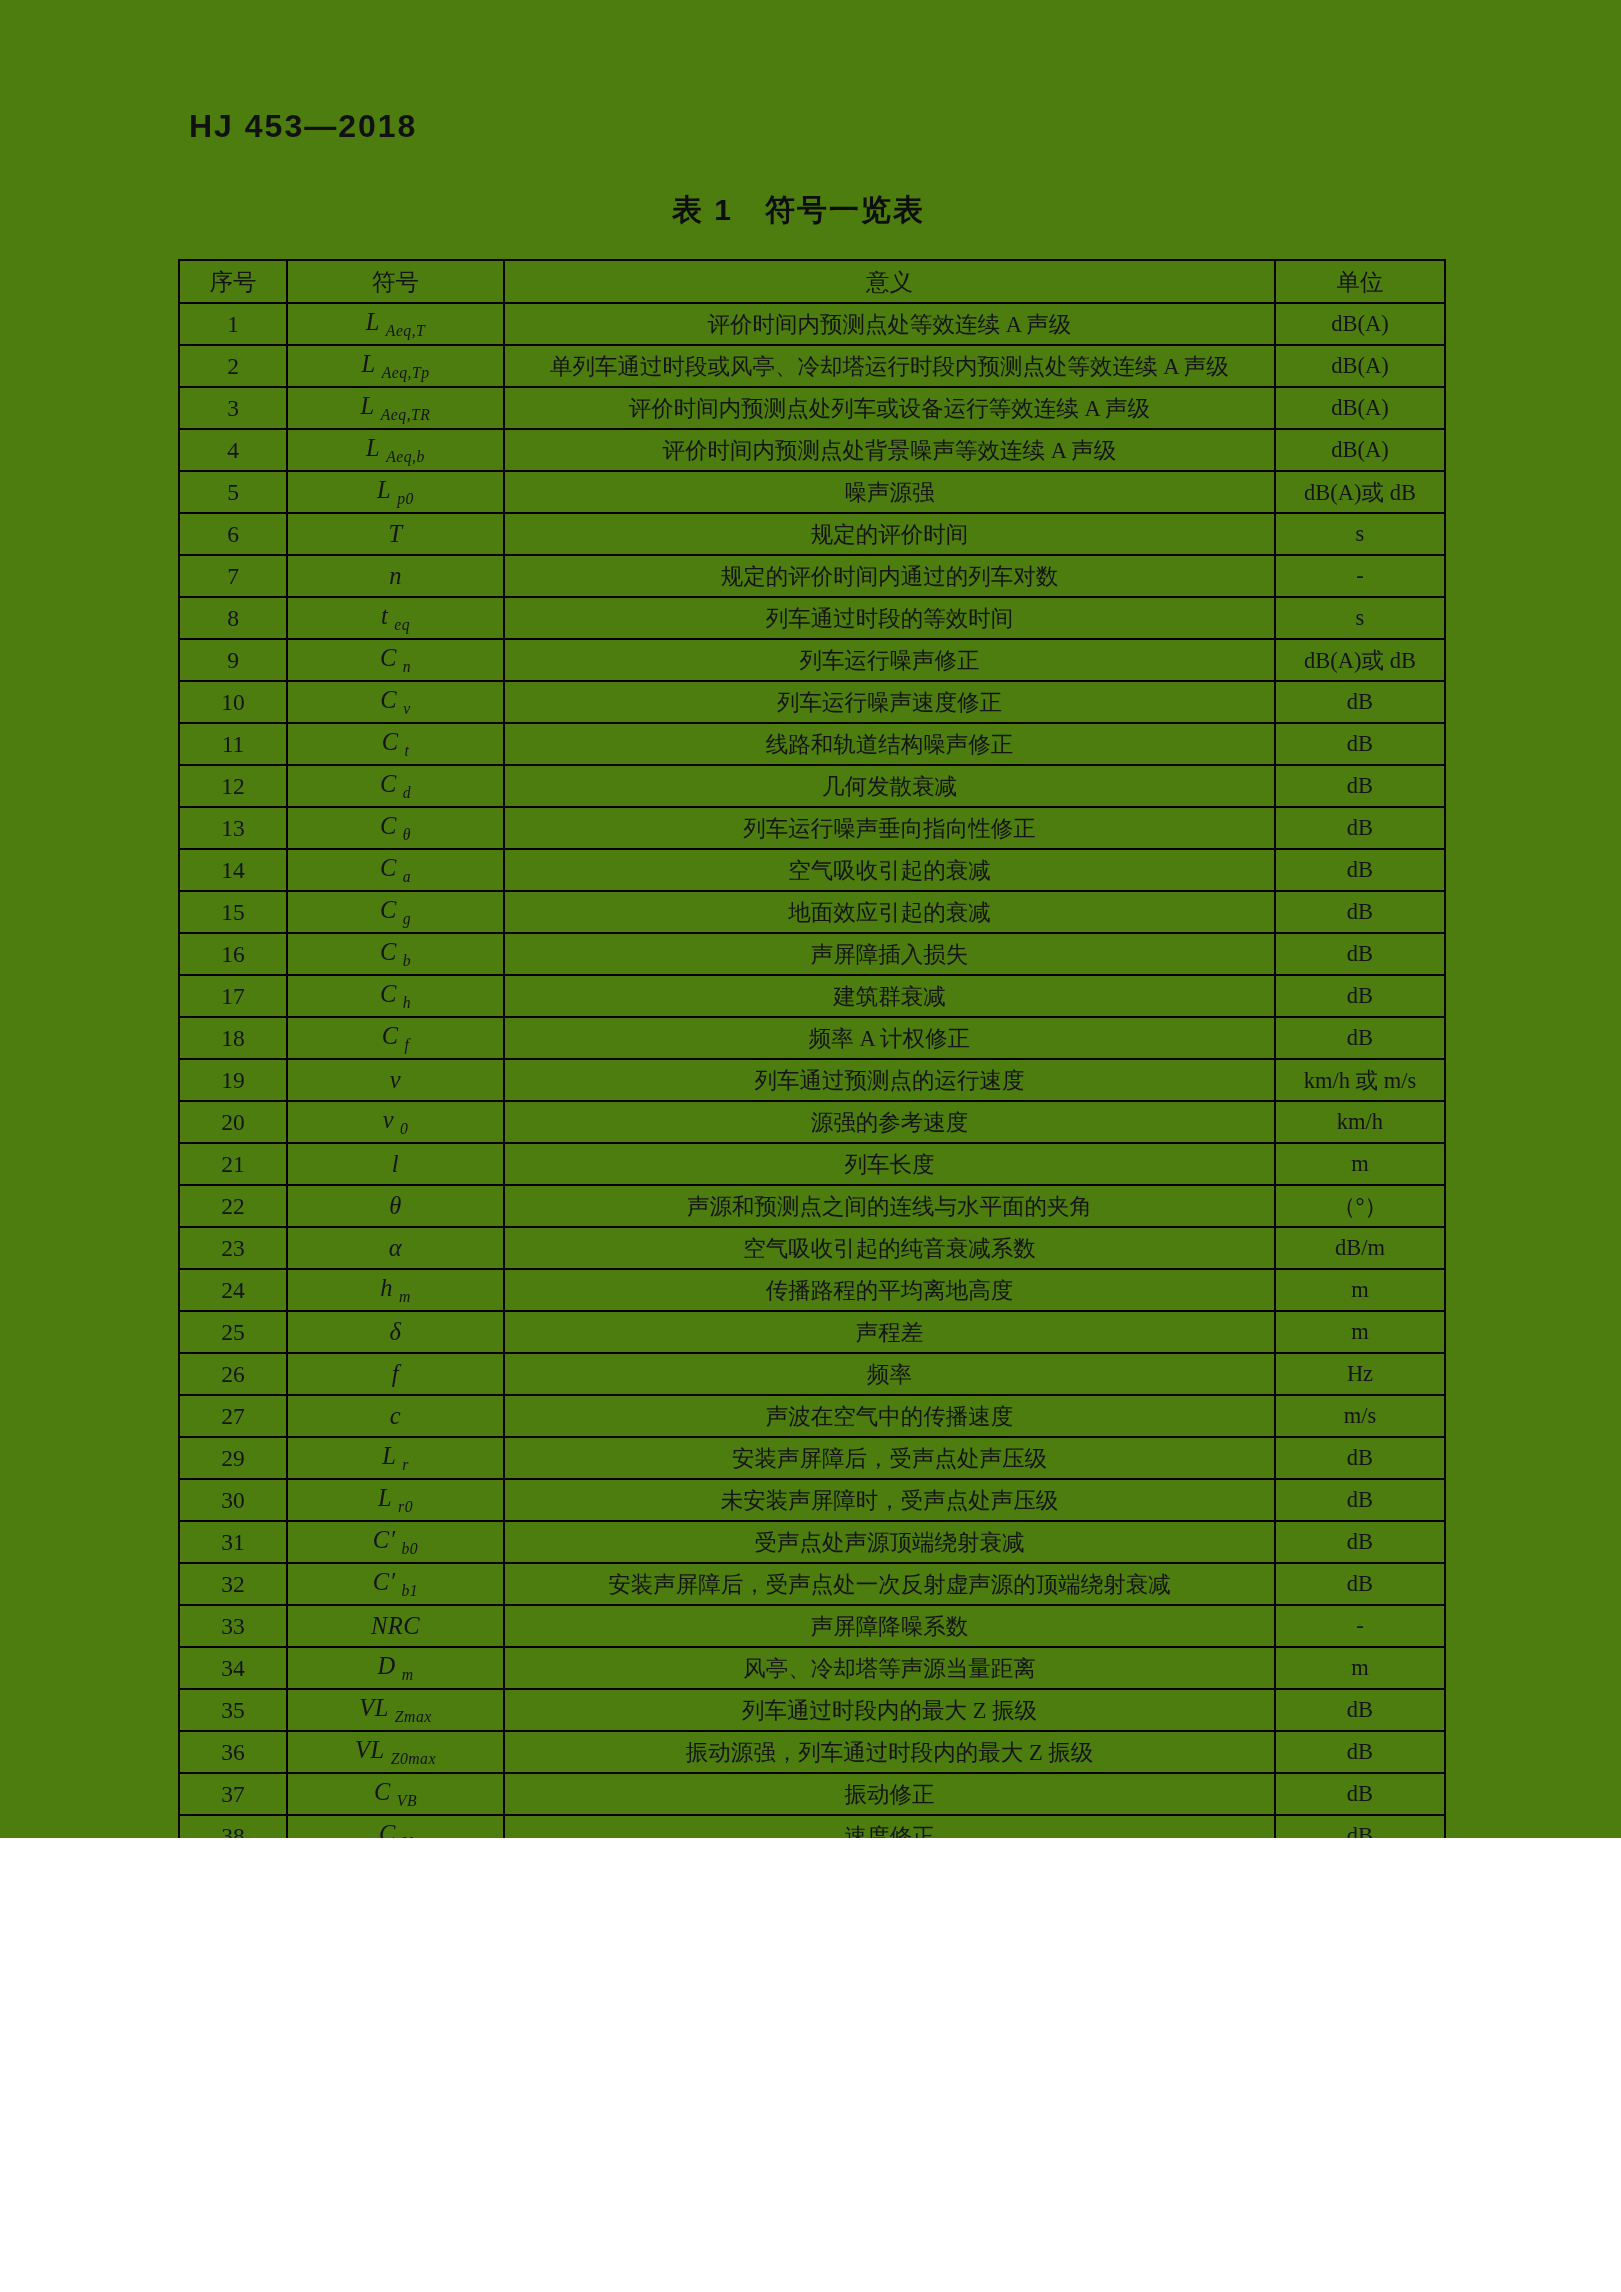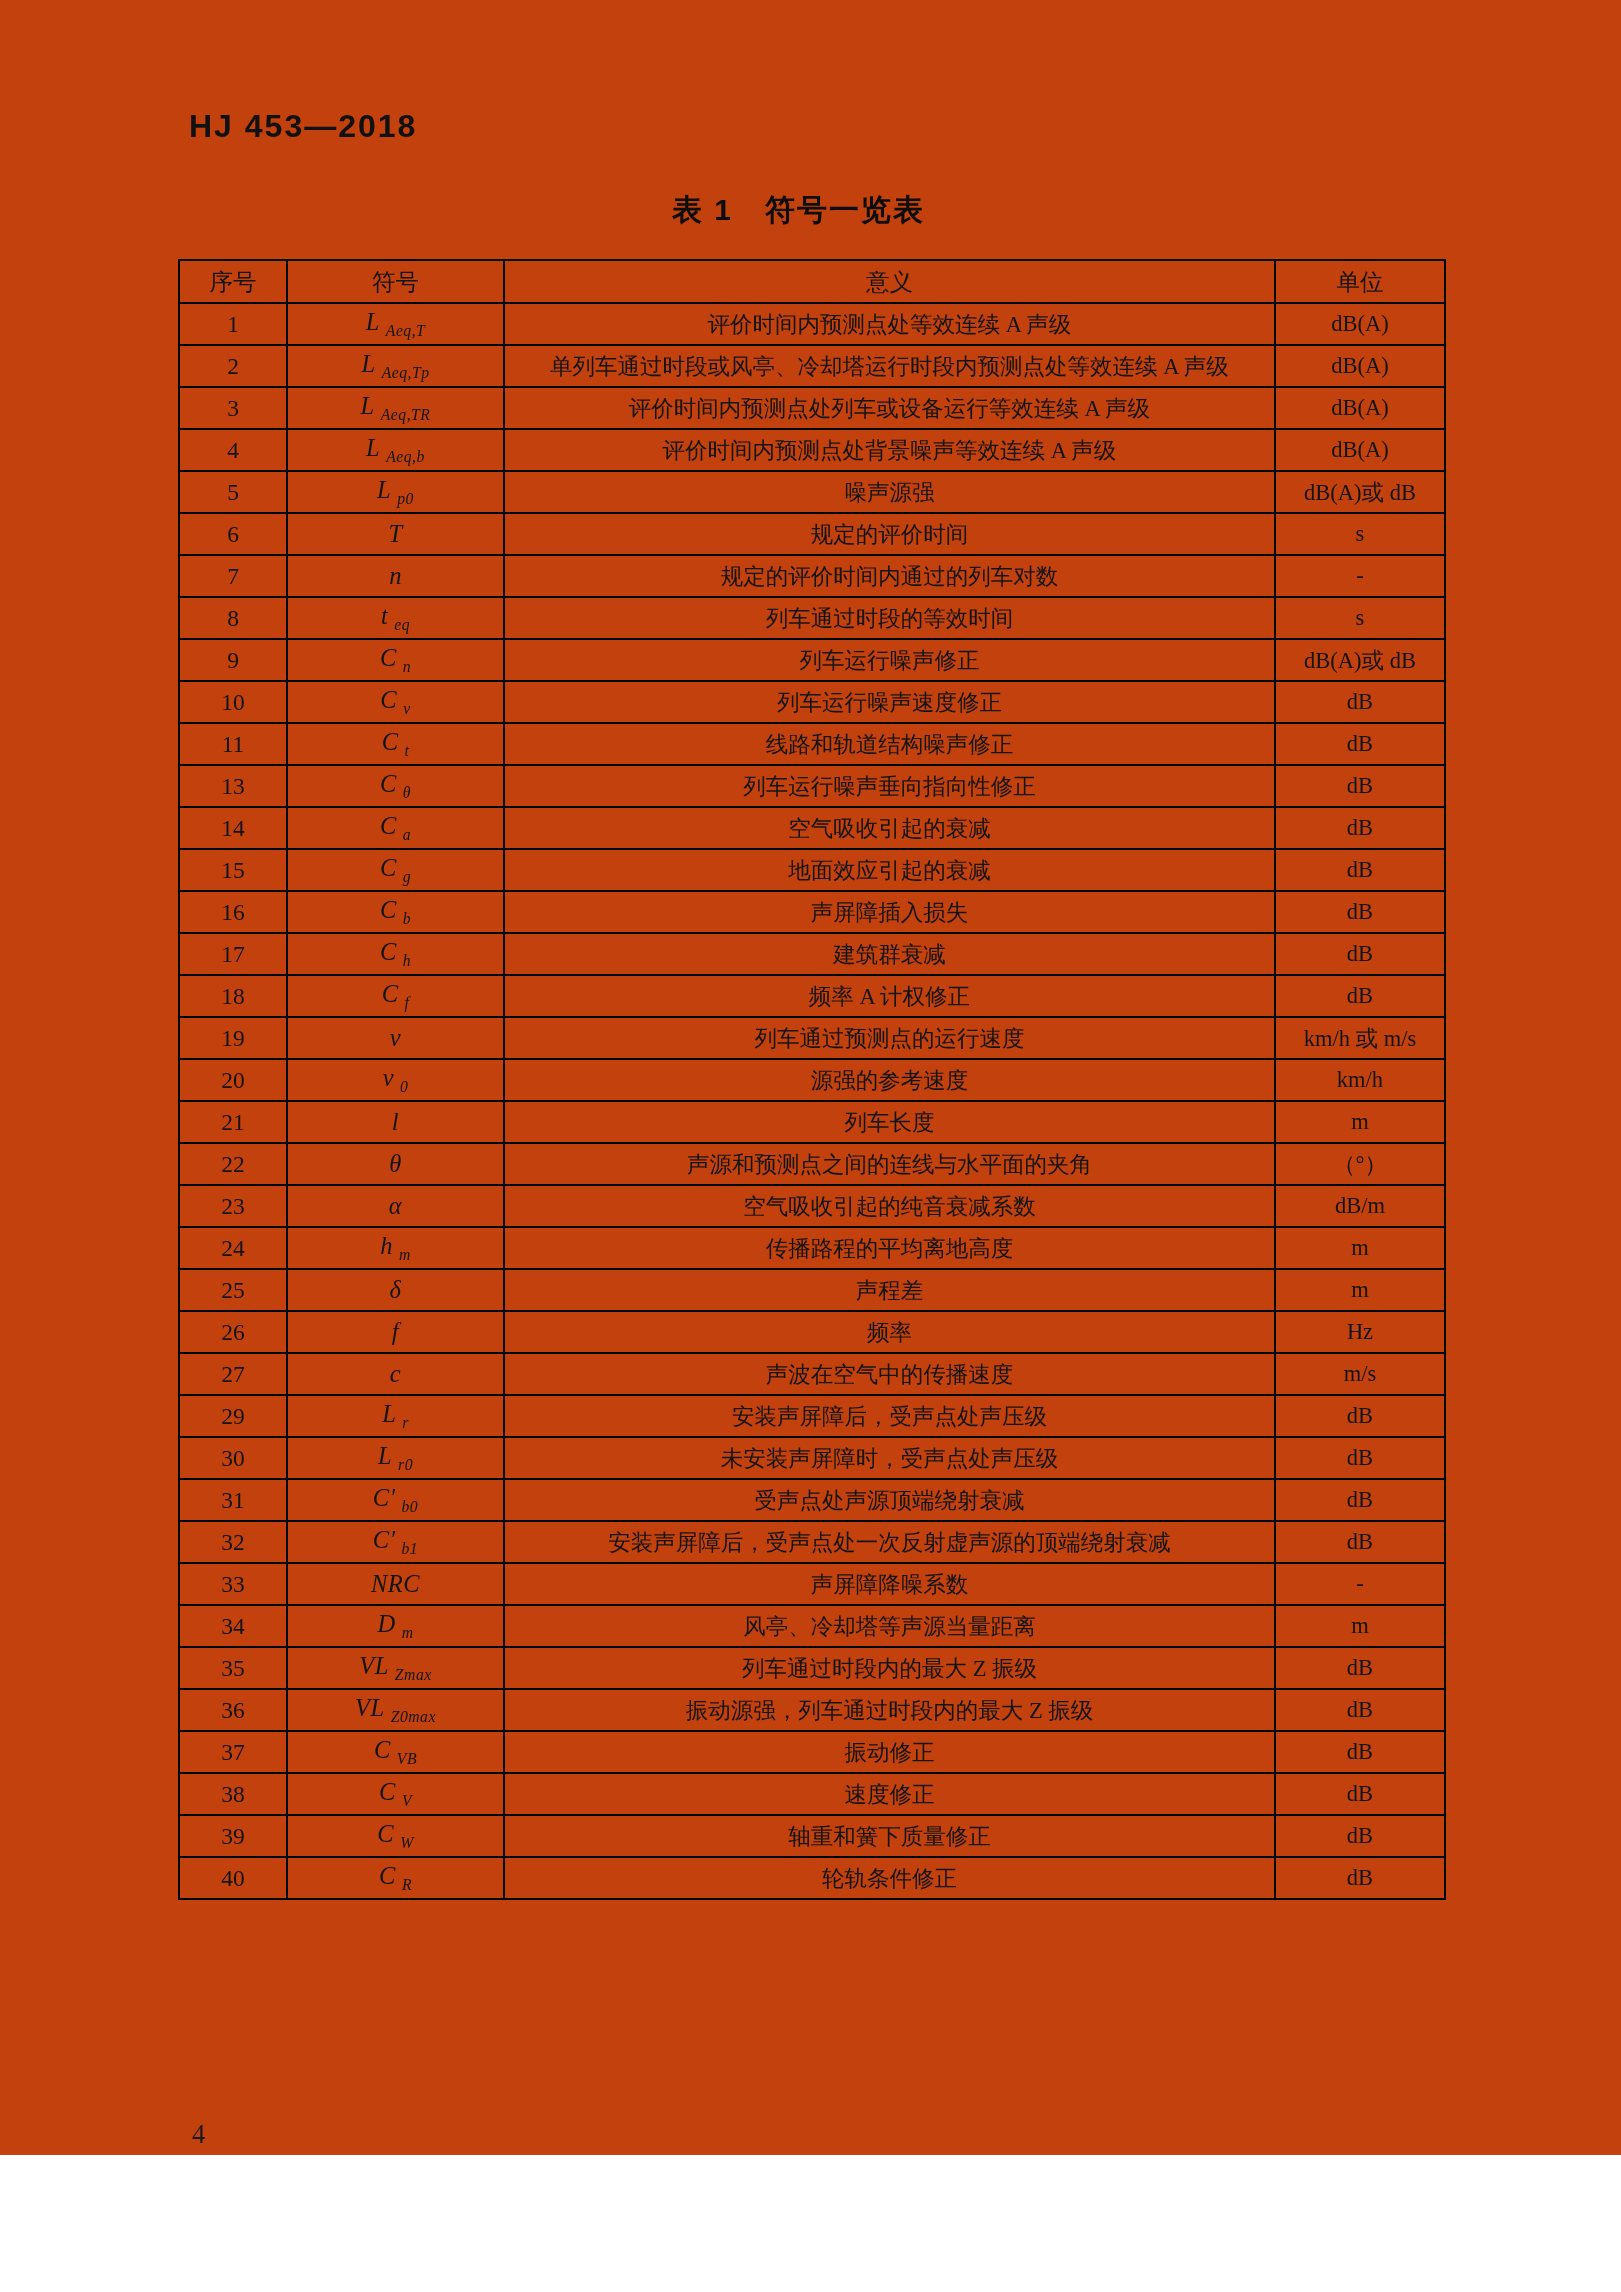--- a/index.html
+++ b/index.html
@@ -3,22 +3,22 @@
 <meta charset="utf-8">
 <style>
   html, body {
     margin: 0;
     padding: 0;
     background: #ffffff;
   }
   .page {
     position: relative;
     width: 1621px;
-    height: 2155px;
-    background: #c2410c;
+    height: 1838px;
+    background: #4d7c0f;
     color: #141414;
     overflow: hidden;
     font-family: "Liberation Serif", serif;
   }
   .doc-number {
     position: absolute;
     left: 189px;
     top: 108px;
     font-family: "Liberation Sans", sans-serif;
     font-size: 32px;
@@ -189,20 +189,26 @@
           <td class="c-meaning">列车运行噪声速度修正</td>
           <td class="c-unit">dB</td>
         </tr>
         <tr>
           <td class="c-no">11</td>
           <td class="c-sym"><span class="sym-main">C</span><sub class="sym-sub">t</sub></td>
           <td class="c-meaning">线路和轨道结构噪声修正</td>
           <td class="c-unit">dB</td>
         </tr>
         <tr>
+          <td class="c-no">12</td>
+          <td class="c-sym"><span class="sym-main">C</span><sub class="sym-sub">d</sub></td>
+          <td class="c-meaning">几何发散衰减</td>
+          <td class="c-unit">dB</td>
+        </tr>
+        <tr>
           <td class="c-no">13</td>
           <td class="c-sym"><span class="sym-main">C</span><sub class="sym-sub">θ</sub></td>
           <td class="c-meaning">列车运行噪声垂向指向性修正</td>
           <td class="c-unit">dB</td>
         </tr>
         <tr>
           <td class="c-no">14</td>
           <td class="c-sym"><span class="sym-main">C</span><sub class="sym-sub">a</sub></td>
           <td class="c-meaning">空气吸收引起的衰减</td>
           <td class="c-unit">dB</td>

